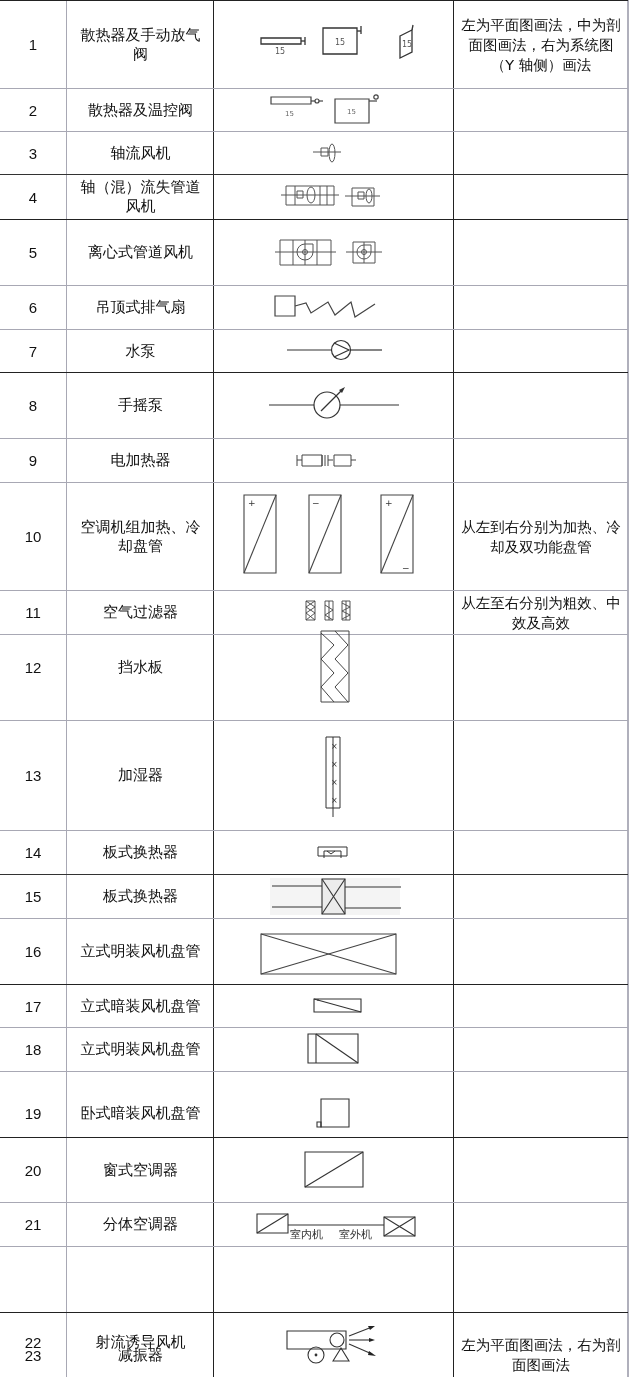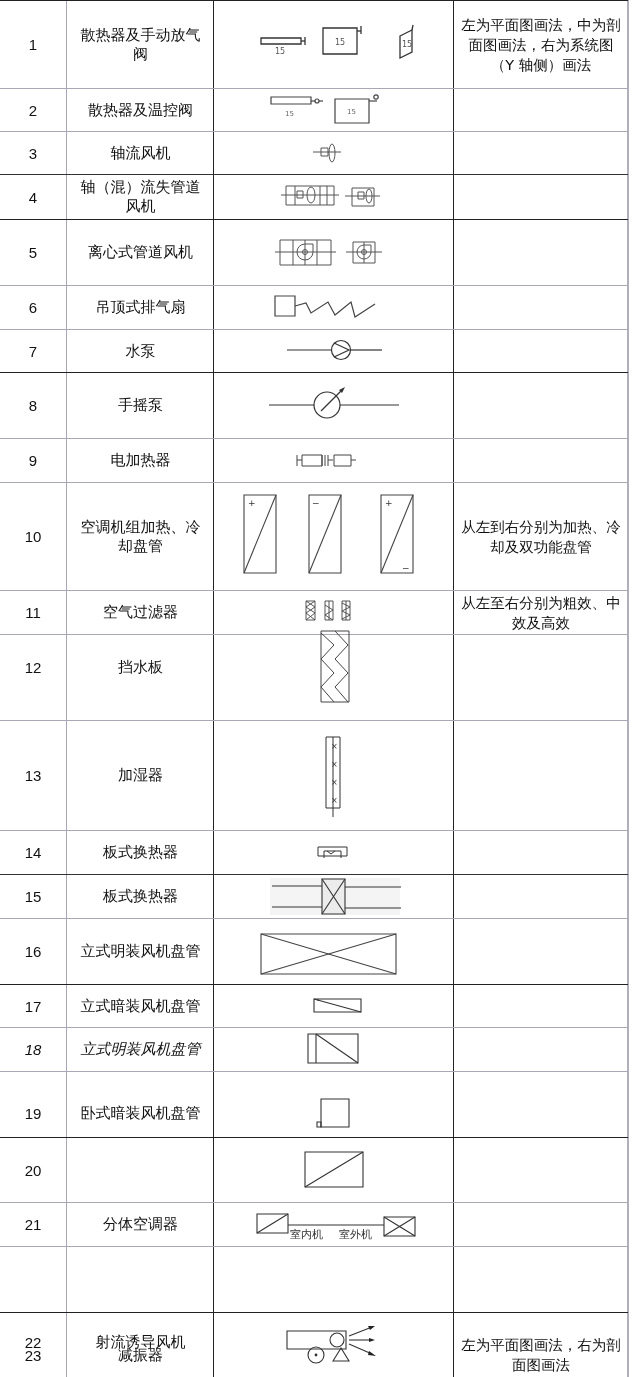--- a/index.html
+++ b/index.html
@@ -365,21 +365,21 @@
         <g stroke="#333" fill="none" stroke-width="1.1">
           <rect x="99" y="14" width="47" height="13"></rect>
           <line x1="99" y1="14" x2="146" y2="27"></line>
           <line x1="103" y1="14" x2="103" y2="16"></line>
         </g>
       </svg>
     </div>
     <div class="cell c-note"></div>
   </div>
 
-  <div class="row" style="top:1028px;height:43px;font-style:italic;">
+  <div class="row" style="top:1028px;height:43px;">
     <div class="cell c-num">18</div>
     <div class="cell c-name">立式明装风机盘管</div>
     <div class="cell c-sym">
       <svg width="238" height="43" viewBox="0 0 238 43">
         <g stroke="#333" fill="none" stroke-width="1.1">
           <rect x="93" y="6" width="50" height="29"></rect>
           <line x1="101" y1="6" x2="101" y2="35"></line>
           <line x1="101" y1="6" x2="143" y2="35"></line>
         </g>
       </svg>
@@ -396,20 +396,21 @@
           <rect x="106" y="18" width="28" height="28"></rect>
           <rect x="102" y="41" width="4" height="5"></rect>
         </g>
       </svg>
     </div>
     <div class="cell c-note"></div>
   </div>
 
   <div class="row" style="top:1138px;height:64px;">
     <div class="cell c-num">20</div>
+    <div class="cell c-name">窗式空调器</div>
     <div class="cell c-sym">
       <svg width="238" height="64" viewBox="0 0 238 64">
         <g stroke="#333" fill="none" stroke-width="1.1">
           <rect x="90" y="14" width="58" height="35"></rect>
           <line x1="90" y1="49" x2="148" y2="14"></line>
         </g>
       </svg>
     </div>
     <div class="cell c-note"></div>
   </div>

